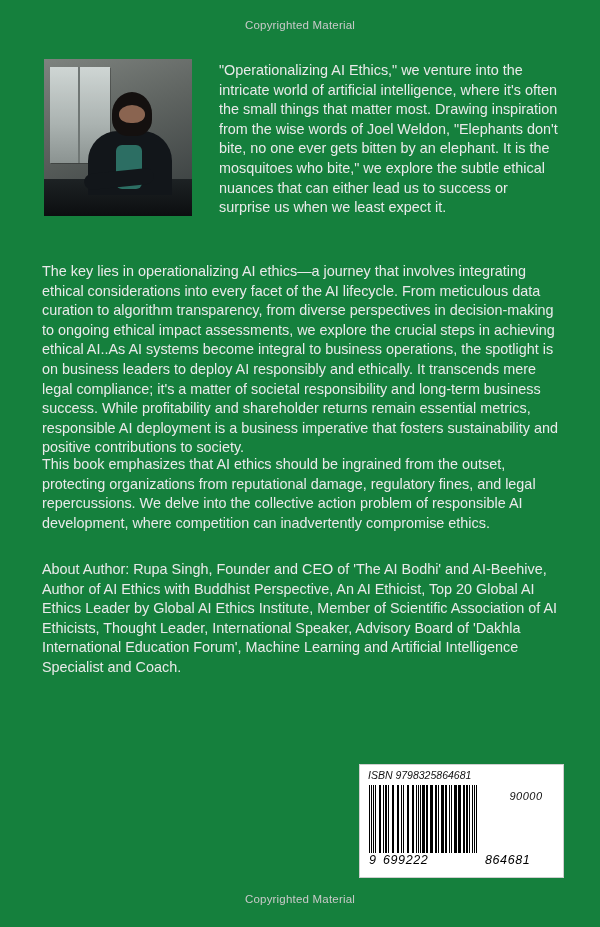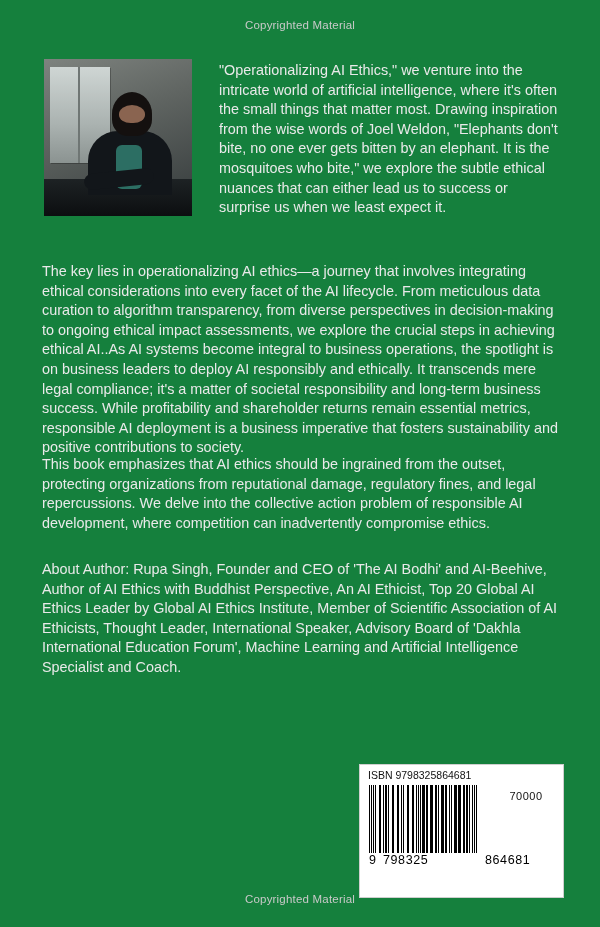--- a/index.html
+++ b/index.html
@@ -135,24 +135,25 @@
   .body-block.p1 { top: 262px; }
   .body-block.p2 { top: 432px; margin-top: 23px; }
   .body-block.p3 { top: 560px; }
 
   
   .barcode-panel {
     position: absolute;
     left: 359px;
     top: 764px;
     width: 205px;
-    height: 134px;
+    height: 114px;
     background: #ffffff;
     border: 1px solid #cfcfcf;
     box-sizing: border-box;
+    font-style: italic;
   }
   .isbn-text {
     position: absolute;
     left: 8px;
     top: 4px;
     color: #111;
     font-size: 10.5px;
     font-family: "Liberation Sans", sans-serif;
   }
   .price-box {
@@ -256,23 +257,23 @@
         <div class="b" style="left: 85px; width: 3px;"></div>
         <div class="b" style="left: 89px; width: 3px;"></div>
         <div class="b" style="left: 94px; width: 2px;"></div>
         <div class="b" style="left: 97px; width: 2px;"></div>
         <div class="b" style="left: 100px; width: 1px;"></div>
         <div class="b" style="left: 103px; width: 1px;"></div>
         <div class="b" style="left: 105px; width: 1px;"></div>
         <div class="b" style="left: 107px; width: 1px;"></div>
       </div>
     <div class="price-box">
-      <div class="price-digits">70000</div>
+      <div class="price-digits">90000</div>
     </div>
     <div class="ean-digits">
       <span class="lead">9</span>
-      <span class="grp1">798325</span>
+      <span class="grp1">699222</span>
       <span class="grp2">864681</span>
     </div>
   </div>
 
   <div class="copyright bottom">Copyrighted Material</div>
 </div>
 
 </body></html>

